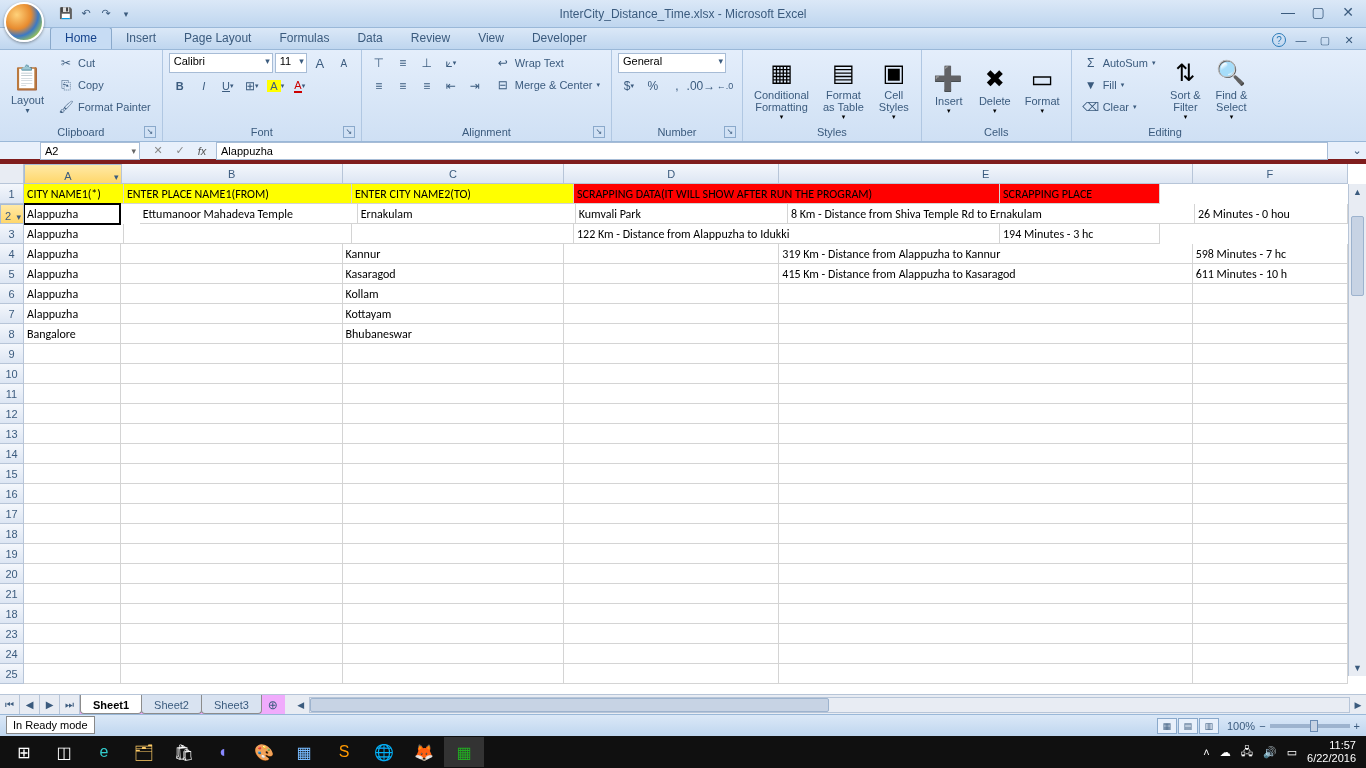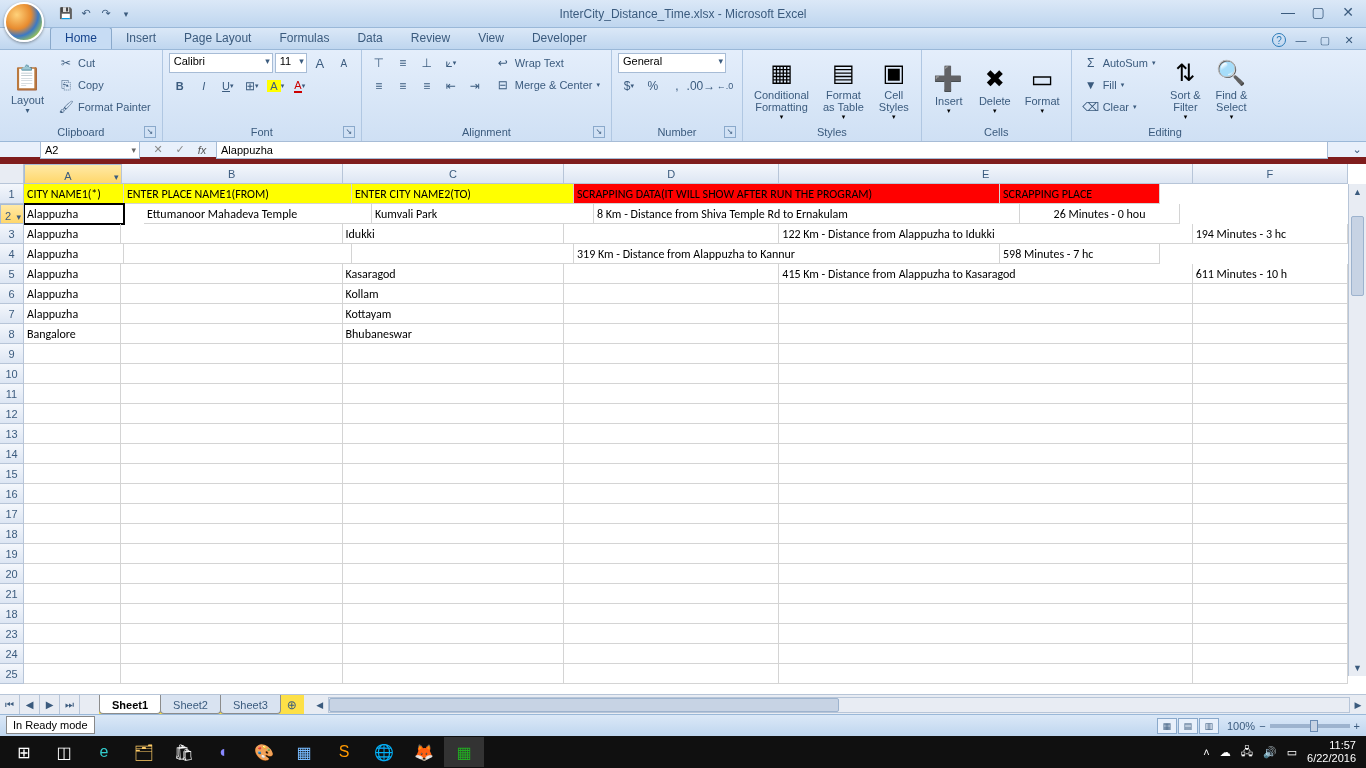--- a/index.html
+++ b/index.html
@@ -32,21 +32,21 @@
 .big-btn .lbl { font-size:11px; color:#3b5b7e; text-align:center; line-height:12px; }
 .small-col { display:flex; flex-direction:column; gap:2px; }
 .small-btn { display:flex; align-items:center; gap:4px; padding:1px 4px; cursor:pointer; font-size:11px; color:#3b5b7e; border:1px solid transparent; border-radius:2px; height:20px; }
 .small-btn .ic { width:16px; height:16px; display:flex; align-items:center; justify-content:center; font-size:12px; }
 .row { display:flex; gap:2px; align-items:center; }
 .sel { border:1px solid #a7bcd6; background:#fff; height:20px; padding:1px 14px 1px 4px; font-size:11px; position:relative; cursor:pointer; }
 .sel::after { content:"▾"; position:absolute; right:2px; top:2px; font-size:9px; color:#3b5b7e; }
 .ic-btn { width:22px; height:20px; border:1px solid transparent; display:flex; align-items:center; justify-content:center; cursor:pointer; font-size:12px; color:#3b5b7e; border-radius:2px; }
 
 
-.formula-bar { height:22px; display:flex; align-items:center; border-bottom:7px solid #7f1d1d; background:#e8f0fb; }
+.formula-bar { height:22px; display:flex; align-items:center; border-bottom:5px solid #7f1d1d; background:#e8f0fb; }
 .name-box { width:100px; border:1px solid #a7bcd6; background:#fff; height:18px; margin:0 4px 0 40px; padding:1px 4px; font-size:11px; display:flex; align-items:center; position:relative; }
 .name-box::after { content:"▾"; position:absolute; right:3px; font-size:9px; color:#666; }
 .fx-btns { display:flex; gap:2px; padding:0 4px; }
 .fx-btns div { width:20px; height:18px; display:flex; align-items:center; justify-content:center; font-size:11px; color:#888; cursor:pointer; }
 .fx-input { flex:1; border:1px solid #a7bcd6; background:#fff; height:18px; margin-right:20px; padding:1px 4px; font-size:11px; display:flex; align-items:center; }
 .fbar-expand { width:18px; text-align:center; cursor:pointer; color:#3b5b7e; }
 
 
 .grid-wrap { position:relative; height:530px; overflow:hidden; background:#fff; }
 .corner { position:absolute; left:0; top:0; width:24px; height:20px; background:#e8ecf3; border-right:1px solid #b7c5d8; border-bottom:1px solid #b7c5d8; z-index:3; }
@@ -61,21 +61,21 @@
 .cell { border-right:1px solid #d4d4d4; border-bottom:1px solid #d4d4d4; padding:1px 3px; font-size:12px; line-height:18px; overflow:hidden; white-space:nowrap; font-family:Calibri,sans-serif; }
 .hdr-yellow { background:#ffff00; }
 .hdr-red { background:#ff0000; }
 .selected-cell { outline:2px solid #000; outline-offset:-1px; }
 .vscroll { position:absolute; right:0; top:20px; width:18px; bottom:18px; background:#e8ecf3; border-left:1px solid #b7c5d8; }
 .vscroll .thumb { background:#c7d3e4; border:1px solid #9db3ce; height:80px; margin:16px 2px 0; border-radius:2px; cursor:pointer; }
 .vscroll .arr { height:16px; text-align:center; font-size:9px; line-height:16px; color:#3b5b7e; cursor:pointer; }
 .hscroll-row { height:20px; display:flex; background:#e8ecf3; border-top:1px solid #b7c5d8; }
 .sheet-nav { display:flex; }
 .sheet-nav div { width:20px; text-align:center; line-height:20px; border-right:1px solid #b7c5d8; cursor:pointer; font-size:10px; color:#3b5b7e; }
-.sheet-tabs { display:flex; background:#fde047;margin-left:19px; }
+.sheet-tabs { display:flex; background:#f0abfc; }
 .sheet-tab { padding:2px 12px; background:#fff; border:1px solid #8c8c8c; border-top:none; border-radius:0 0 4px 4px; margin-right:-1px; font-size:11px; cursor:pointer; line-height:16px; }
 .sheet-tab.inactive { background:#d9e3f1; color:#3b5b7e; }
 .sheet-tab.active { font-weight:bold; background:#fff; }
 .sheet-add { width:24px; text-align:center; line-height:20px; cursor:pointer; font-size:12px; color:#3b5b7e; }
 .hscroll { flex:1; display:flex; align-items:center; background:#e8ecf3; margin-left:8px; position:relative; }
 .hscroll .track { flex:1; height:16px; background:#e8ecf3; position:relative; border:1px solid #b7c5d8; }
 .hscroll .thumb { position:absolute; left:0; width:50%; top:0; bottom:0; background:#c7d3e4; border:1px solid #9db3ce; border-radius:2px; cursor:pointer; }
 .hscroll .arr { width:16px; text-align:center; font-size:9px; cursor:pointer; color:#3b5b7e; }
 
 
@@ -369,35 +369,36 @@
       <div class="row-cells">
         <div class="cell hdr-yellow" style="width: 100px;">CITY NAME1(*)</div>
         <div class="cell hdr-yellow" style="width: 228px;">ENTER PLACE NAME1(FROM)</div>
         <div class="cell hdr-yellow" style="width: 222px;">ENTER CITY NAME2(TO)</div>
         <div class="cell hdr-red" style="width: 426px;">SCRAPPING DATA(IT WILL SHOW AFTER RUN THE PROGRAM)</div>
         <div class="cell hdr-red" style="width: 160px;">SCRAPPING PLACE</div>
       </div>
       <div class="row-cells">
         <div class="cell selected-cell" style="width: 100px;">Alappuzha</div>
         <div class="cell" style="width: 228px; margin-left: 20px;">Ettumanoor Mahadeva Temple</div>
+        <div class="cell" style="width: 228px;">Ernakulam</div>
         <div class="cell" style="width: 222px;">Kumvali Park</div>
         <div class="cell" style="width: 426px;">8 Km - Distance from Shiva Temple Rd to Ernakulam</div>
-        <div class="cell" style="width: 160px; text-align: center;">26 Minutes - 0 hou</div>
+        <div class="cell" style="width: 160px;">26 Minutes - 0 hou</div>
       </div>
       <div class="row-cells">
         <div class="cell" style="width: 100px;">Alappuzha</div>
         <div class="cell" style="width: 228px;"></div>
-        <div class="cell" style="width: 228px;">Idukki</div>
         <div class="cell" style="width: 222px;"></div>
         <div class="cell" style="width: 426px;">122 Km - Distance from Alappuzha to Idukki</div>
         <div class="cell" style="width: 160px;">194 Minutes - 3 hc</div>
       </div>
       <div class="row-cells">
         <div class="cell" style="width: 100px;">Alappuzha</div>
         <div class="cell" style="width: 228px;"></div>
+        <div class="cell" style="width: 228px;">Kannur</div>
         <div class="cell" style="width: 222px;"></div>
         <div class="cell" style="width: 426px;">319 Km - Distance from Alappuzha to Kannur</div>
         <div class="cell" style="width: 160px;">598 Minutes - 7 hc</div>
       </div>
       <div class="row-cells">
         <div class="cell" style="width: 100px;">Alappuzha</div>
         <div class="cell" style="width: 228px;"></div>
         <div class="cell" style="width: 228px;">Kasaragod</div>
         <div class="cell" style="width: 222px;"></div>
         <div class="cell" style="width: 426px;">415 Km - Distance from Alappuzha to Kasaragod</div>

